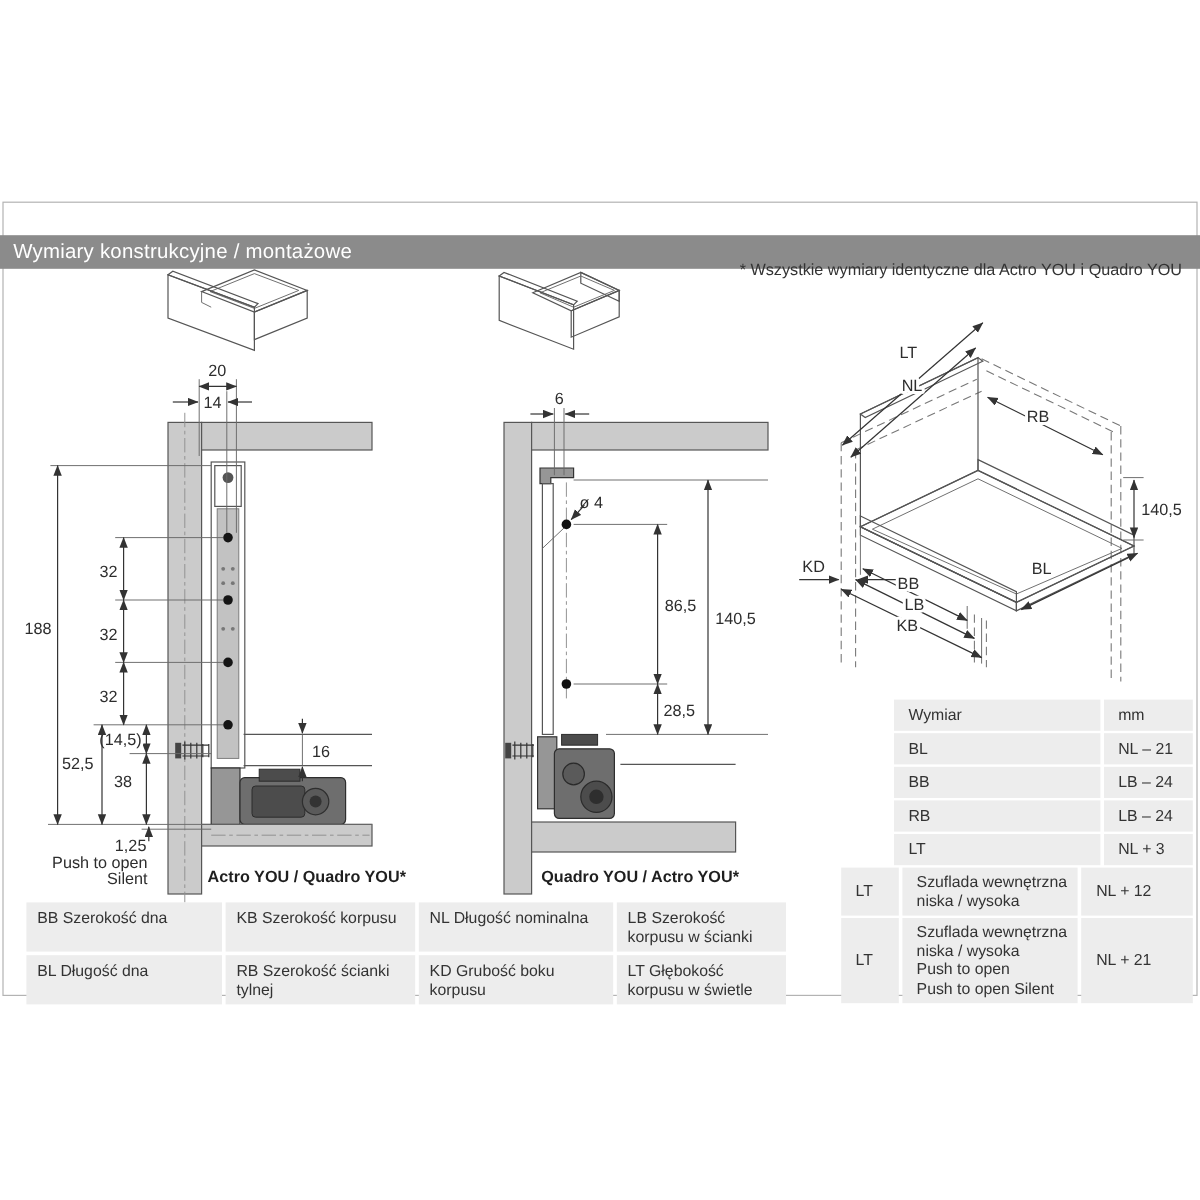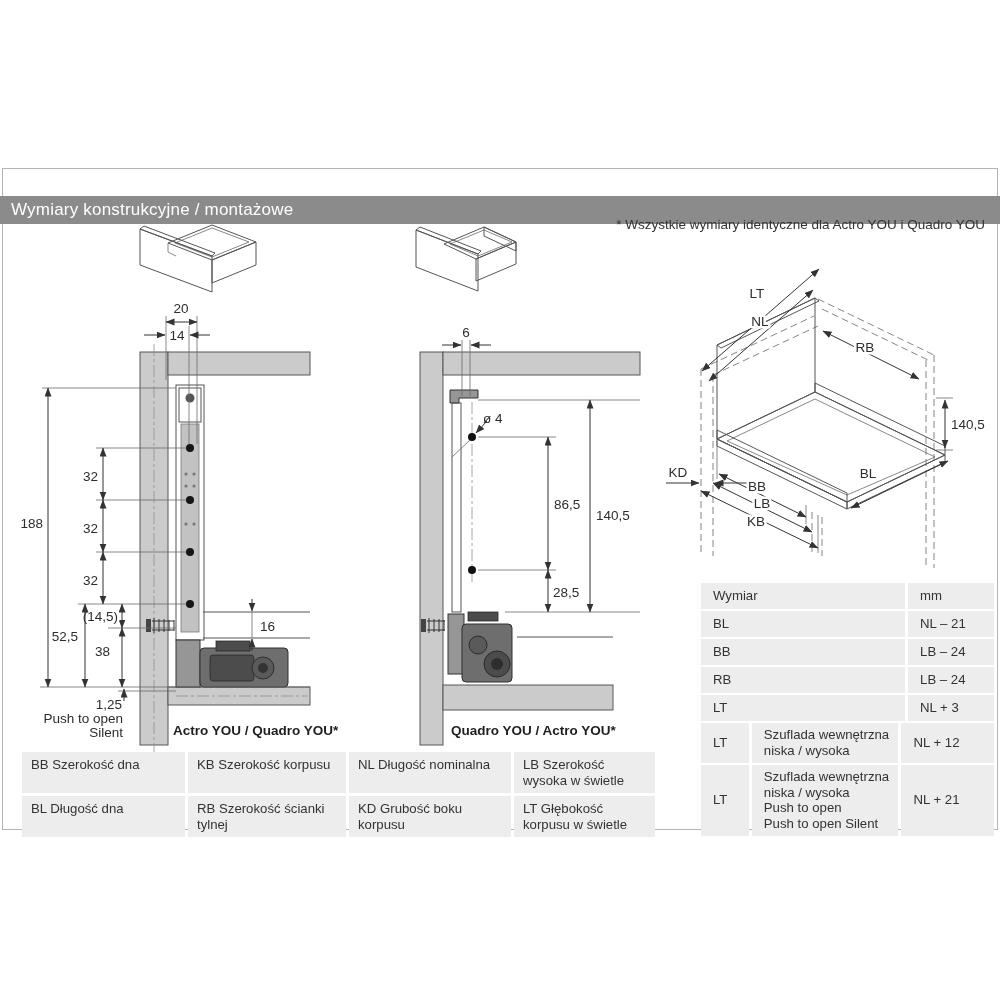--- a/index.html
+++ b/index.html
@@ -22,21 +22,21 @@
   .cap{font-size:13.5px;font-weight:bold;fill:#1f1f1f;}
   .halo{paint-order:stroke;stroke:#fff;stroke-width:5px;stroke-linejoin:round;}
   .mech{fill:#6e6e6e;stroke:#2e2e2e;stroke-width:1;}
   .mech2{fill:#4c4c4c;stroke:#2a2a2a;stroke-width:.8;}
   .bracket{fill:#969696;stroke:#333;stroke-width:1;}
   
   .dim-table{position:absolute;left:701px;top:583px;width:293px;font-size:13.2px;color:#333;}
   .trow{display:flex;margin-bottom:2px;align-items:stretch;}
   .tcell{background:#ededed;display:flex;flex-direction:column;justify-content:center;
          box-sizing:border-box;padding:4px 6px 4px 12px;line-height:1.2;}
-  .c-main{width:237px;}
+  .c-main{width:237px;margin-left:44px;}
   .c-code{width:50px;margin-right:3px;}
   .c-desc{width:156px;}
   .c-mm{width:98px;margin-left:3px;}
   .h26{min-height:26px;}
   
   .legend{position:absolute;left:22px;top:752px;width:640px;display:grid;
           grid-template-columns:163px 158px 162px 141px;gap:3px 3px;
           font-size:13.2px;color:#333;}
   .lcell{background:#ededed;padding:5px 4px 4px 9px;line-height:1.22;min-height:26px;
          box-sizing:border-box;}
@@ -299,20 +299,20 @@
         <div>Push to open Silent</div>
       </div>
       <div class="tcell c-mm">NL + 21</div>
     </div>
   </div>
 
   <div class="legend">
     <div class="lcell"><span>BB</span> <span>Szerokość dna</span></div>
     <div class="lcell"><span>KB</span> <span>Szerokość korpusu</span></div>
     <div class="lcell"><span>NL</span> <span>Długość nominalna</span></div>
-    <div class="lcell"><span>LB</span> <span>Szerokość wysoka w świetle</span></div>
+    <div class="lcell"><span>LB</span> <span>Szerokość korpusu w ścianki</span></div>
     <div class="lcell"><span>BL</span> <span>Długość dna</span></div>
     <div class="lcell"><span>RB</span> <span>Szerokość ścianki tylnej</span></div>
     <div class="lcell"><span>KD</span> <span>Grubość boku korpusu</span></div>
     <div class="lcell"><span>LT</span> <span>Głębokość korpusu w świetle</span></div>
   </div>
 
 </div>
 
 </body></html>

